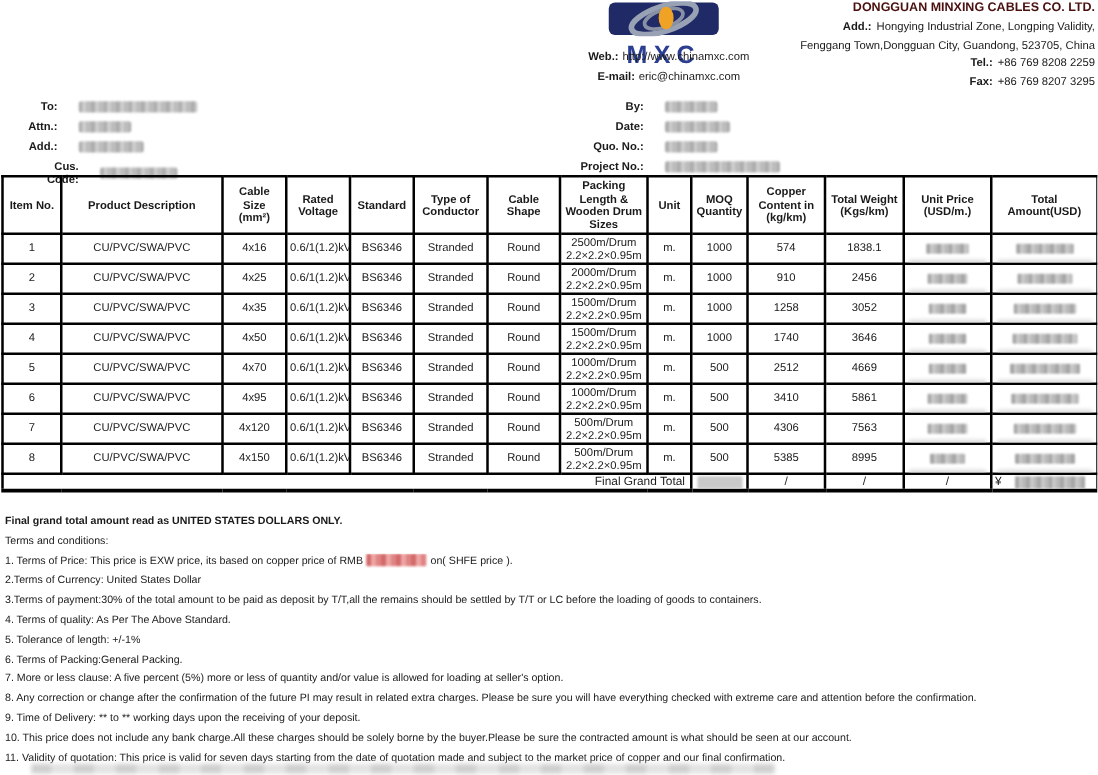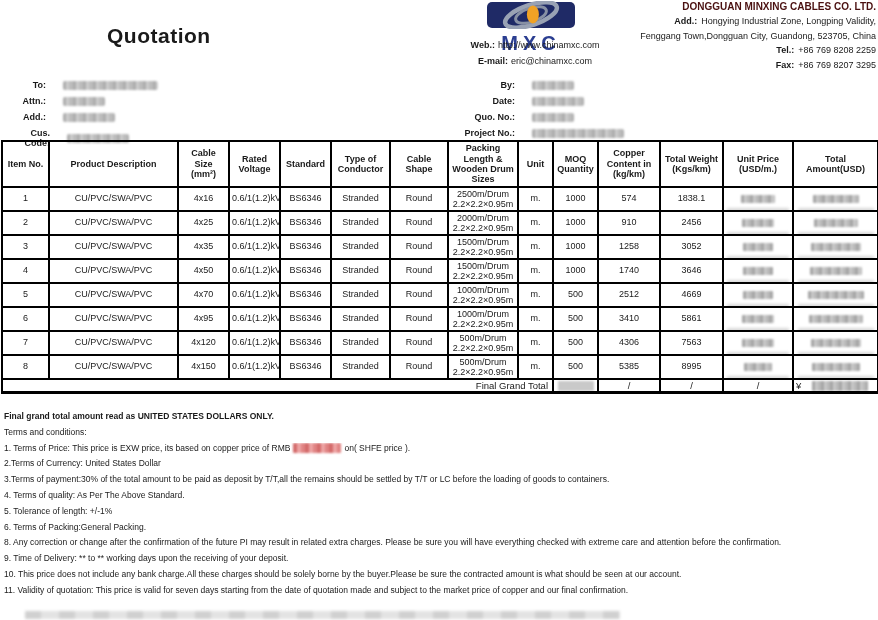--- a/index.html
+++ b/index.html
@@ -57,21 +57,20 @@
        filter:blur(1px);}
   .bottom-bar{position:absolute;left:25px;top:611px;width:595px;height:8px;
        background:repeating-linear-gradient(90deg,#d0d0d0 0 16px,#e3e3e3 16px 34px);
        filter:blur(1.5px);}
 </style>
 </head>
 <body>
 
 <div class="page">
 
-  <div class="title">Quotation</div>
 
   <div class="logo-wrap">
     <svg width="90" height="28" viewBox="0 0 90 28">
       <rect x="1" y="1" width="88" height="26" rx="5" fill="#1f2a66"></rect>
       <g transform="rotate(-18 45 14)">
         <ellipse cx="45" cy="14" rx="27" ry="10" fill="none" stroke="#99a2b4" stroke-width="4.5"></ellipse>
         <ellipse cx="45" cy="14" rx="16" ry="7" fill="none" stroke="#8790a4" stroke-width="3"></ellipse>
         <ellipse cx="47" cy="14" rx="6" ry="9" fill="#f0a225" transform="rotate(18 47 14)"></ellipse>
       </g>
     </svg>
@@ -108,21 +107,21 @@
     <span class="blur" style="width:95px"></span>
   </div>
   <div class="frow cust" style="left:0;top:96px">
     <span class="flabel">Attn.:</span>
     <span class="blur" style="width:42px"></span>
   </div>
   <div class="frow cust" style="left:0;top:112px">
     <span class="flabel">Add.:</span>
     <span class="blur" style="width:52px"></span>
   </div>
-  <div class="frow cust" style="left:4px;top:128px">
+  <div class="frow cust" style="left:17px;top:128px">
     <span class="flabel">Cus. Code:</span>
     <span class="blur" style="width:62px"></span>
   </div>
 
   <div class="frow qinfo" style="left:429px;top:80px">
     <span class="flabel">By:</span>
     <span class="blur" style="width:42px"></span>
   </div>
   <div class="frow qinfo" style="left:429px;top:96px">
     <span class="flabel">Date:</span>
@@ -395,20 +394,21 @@
 
   <div class="terms">
     <p class="bold">Final grand total amount read as UNITED STATES DOLLARS ONLY.</p>
     <p>Terms and conditions:</p>
     <p><span>1. Terms of Price: This price is EXW price, its based on copper price of RMB</span><span class="red-blur"></span><span>on( SHFE price ).</span></p>
     <p>2.Terms of Currency: United States Dollar</p>
     <p>3.Terms of payment:30% of the total amount to be paid as deposit by T/T,all the remains should be settled by T/T or LC before the loading of goods to containers.</p>
     <p>4. Terms of quality: As Per The Above Standard.</p>
     <p>5. Tolerance of length: +/-1%</p>
     <p>6. Terms of Packing:General Packing.</p>
+    <p>7. More or less clause: A five percent (5%) more or less of quantity and/or value is allowed for loading at seller's option.</p>
     <p>8. Any correction or change after the confirmation of the future  PI may result in related extra charges. Please be sure you will  have everything checked  with extreme care and attention before the confirmation.</p>
     <p>9. Time of Delivery: ** to ** working days upon the receiving of your deposit.</p>
     <p>10. This price does not include any bank charge.All these charges should be solely borne by the buyer.Please be sure the contracted amount is what should be seen at our account.</p>
     <p>11. Validity of quotation: This price is valid for seven days starting from the date of quotation made and subject to the market price of copper and our final confirmation.</p>
   </div>
 
   <div class="bottom-bar"></div>
 </div>
 
 </body></html>

